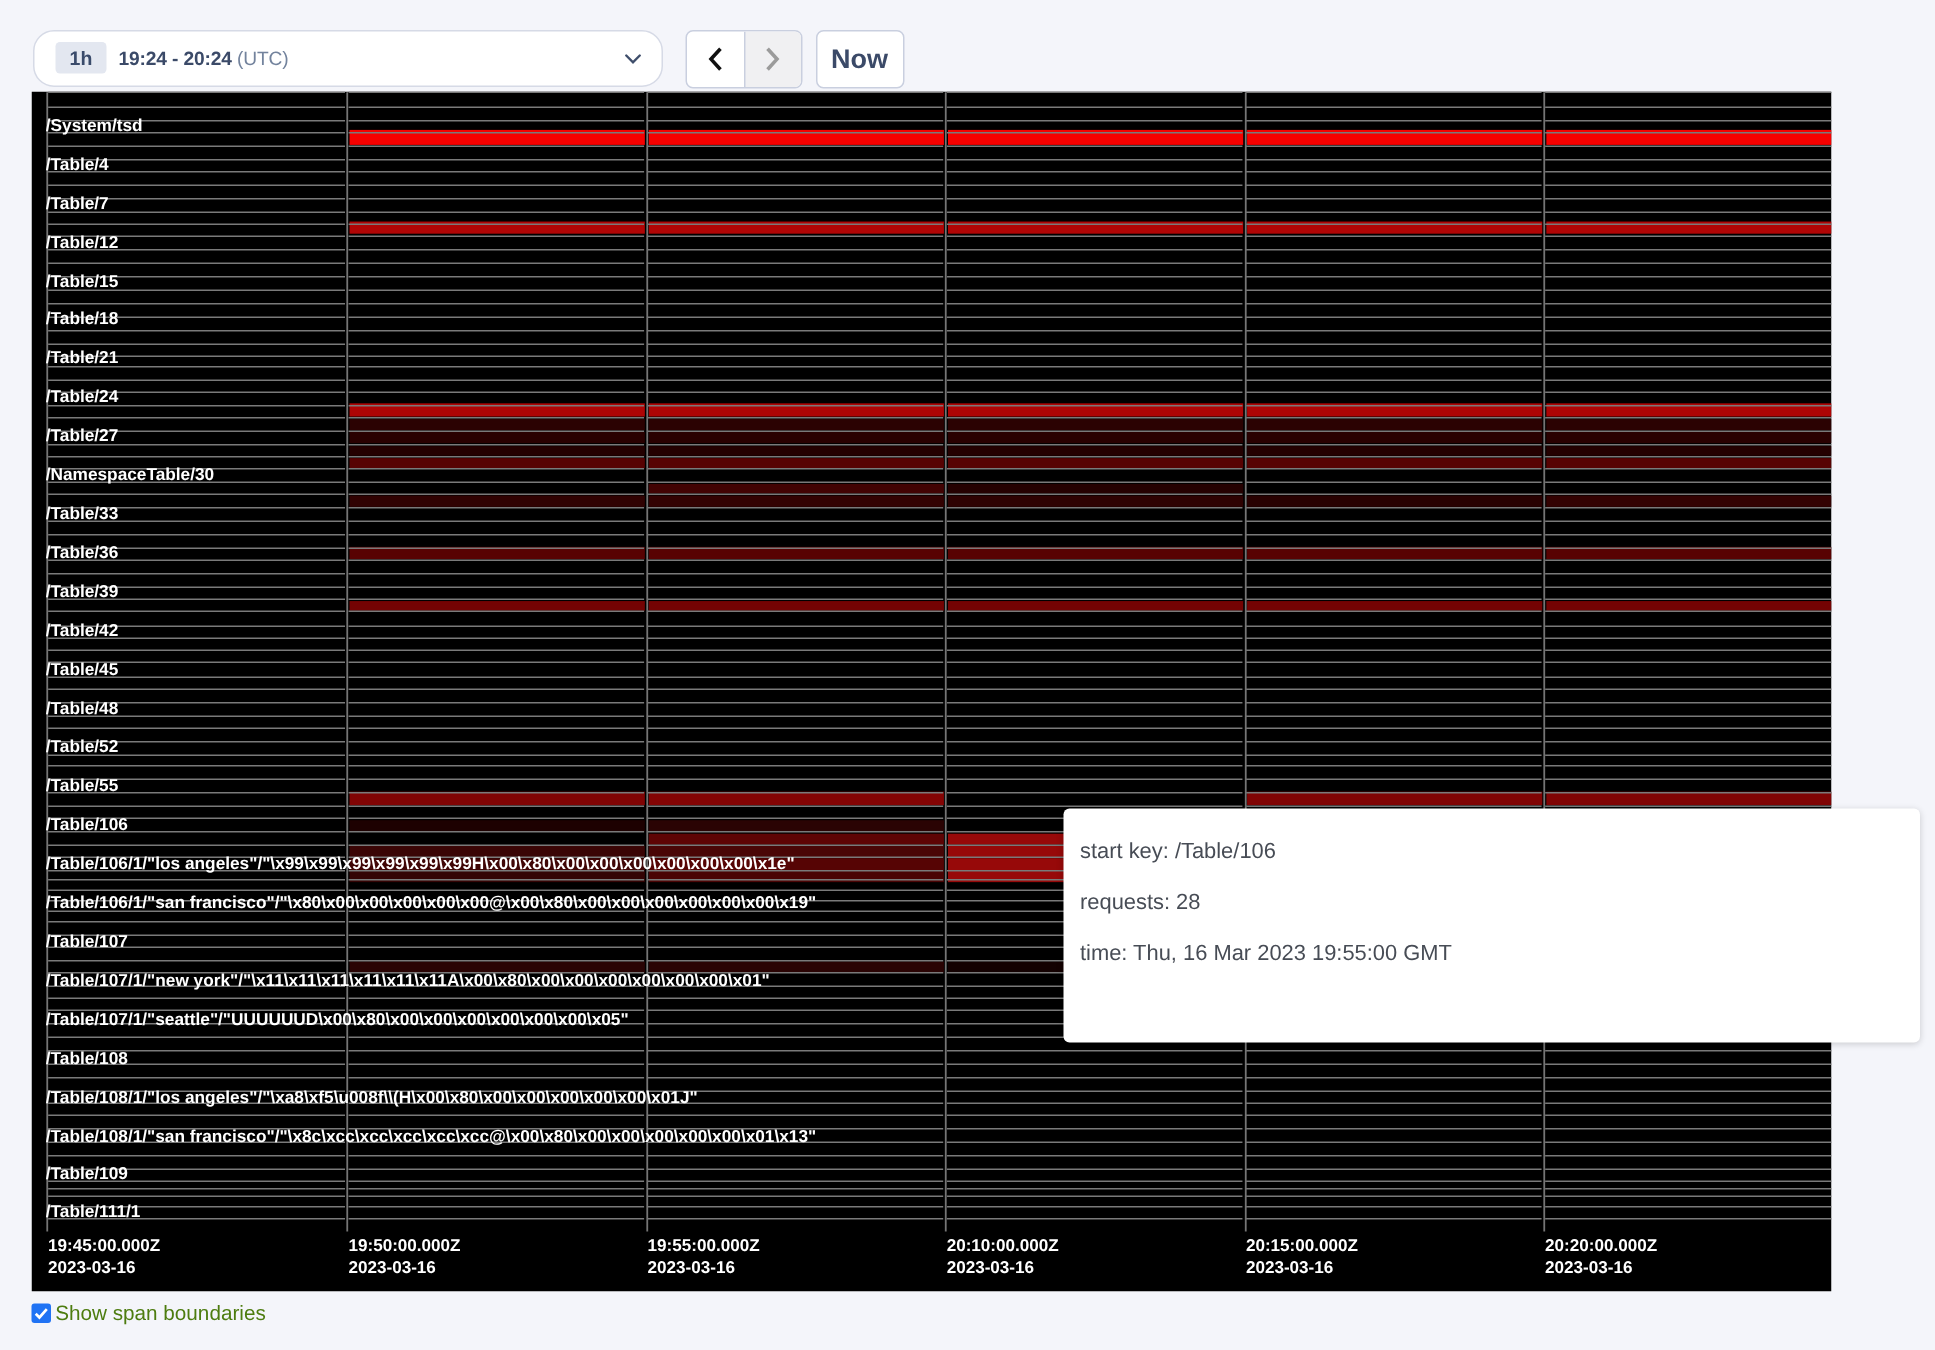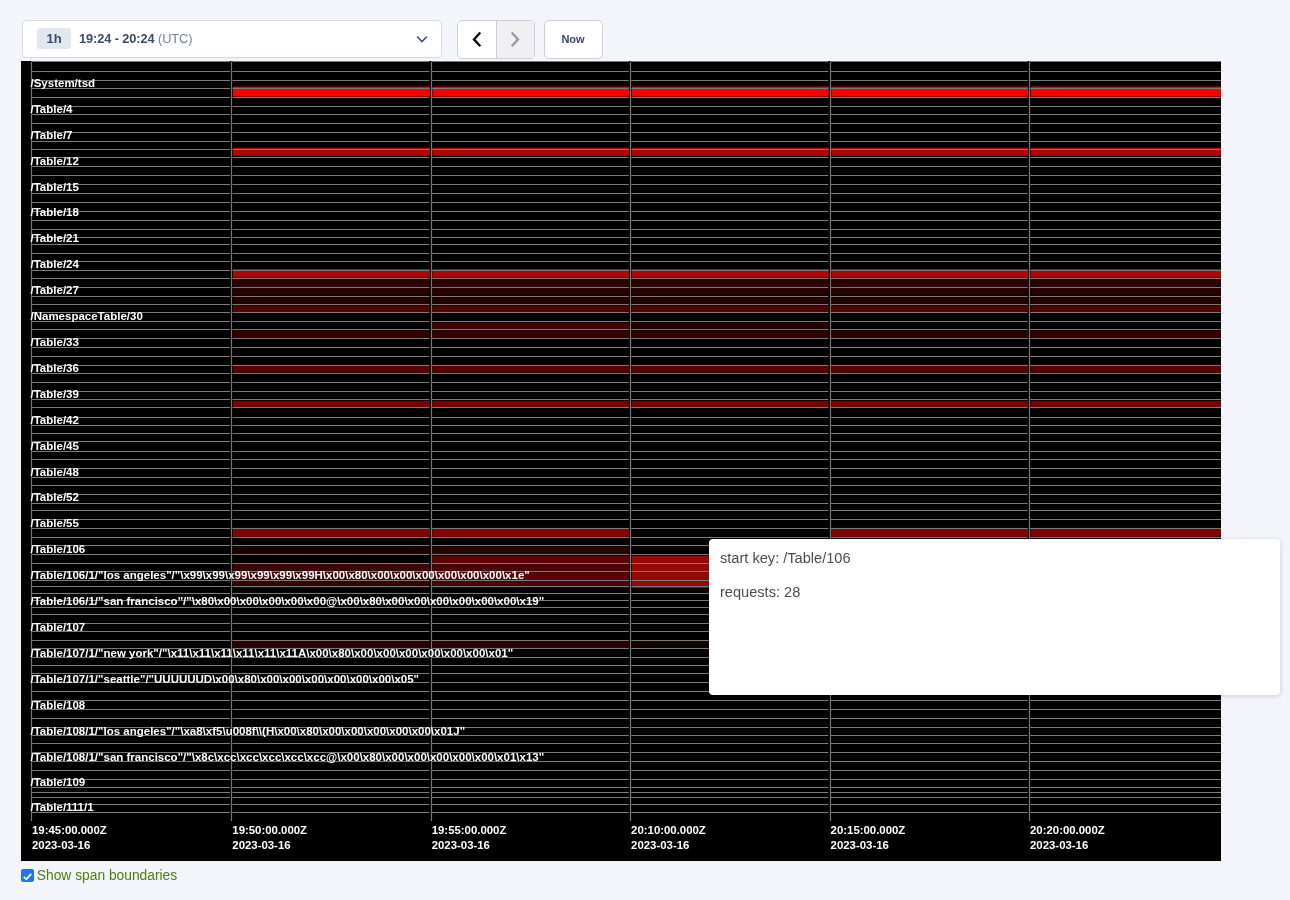--- a/index.html
+++ b/index.html
@@ -1,33 +1,33 @@
 <!DOCTYPE html>
 <html><head>
 <meta charset="utf-8">
 <style>
   * { margin:0; padding:0; box-sizing:border-box; }
   html,body { width:1290px; height:900px; background:#f4f5fa; font-family:"Liberation Sans", sans-serif; position:relative; overflow:hidden; }
   .selector { position:absolute; left:22px; top:19.5px; width:420px; height:38px; background:#fff;
-    border:1px solid #d6dae6; border-radius:4px; display:flex; align-items:center; }
+    border:1px solid #d6dae6; border-radius:14px; display:flex; align-items:center; }
   .badge { margin-left:14px; width:34px; height:21px; background:#e3e7f0; border-radius:3px;
     display:flex; align-items:center; justify-content:center; font-size:13px; font-weight:700; color:#3a4b6b; }
   .trange { margin-left:8px; font-size:12.8px; letter-spacing:-0.1px; font-weight:700; color:#3b4a68; }
   .trange .utc { font-weight:400; color:#73839d; }
   .sel-chev { position:absolute; right:13px; top:14.5px; }
   .btngroup { position:absolute; left:457px; top:20px; width:77.5px; height:38.5px;
     border:1px solid #c9cfdf; border-radius:5px; background:#fff; display:flex; overflow:hidden; }
   .btngroup .half { width:50%; height:100%; display:flex; align-items:center; justify-content:center; }
   .btngroup .half.right { background:#f0f0f2; border-left:1px solid #c9cfdf; }
   .nowbtn { position:absolute; left:543.5px; top:20px; width:59px; height:38.5px; background:#fff;
     border:1px solid #c9cfdf; border-radius:5px; display:flex; align-items:center; justify-content:center;
-    font-size:11px; font-weight:700; color:#3b4a68; }
+    font-size:18px; font-weight:700; color:#3b4a68; }
   #canvas { position:absolute; left:21px; top:61px; filter:brightness(1); }
   .tooltip { position:absolute; left:709px; top:539px; width:571px; height:156px; background:#fff;
-    border-radius:4px; box-shadow:0 1px 5px rgba(0,0,0,0.18); padding:2px 11px; }
+    border-radius:4px; box-shadow:0 1px 5px rgba(0,0,0,0.18); padding:12px 11px; }
   .tooltip p { font-size:14.6px; color:#474c55; line-height:34px; white-space:nowrap; }
   .cbrow { position:absolute; left:21px; top:867.5px; display:flex; align-items:center; }
   .cbox { width:13px; height:13px; background:#2073f4; border-radius:2px; position:relative; }
   .cbtext { margin-left:2.8px; font-size:13.8px; color:#4d7c0f; }
 </style>
 </head>
 <body>
   <div class="selector">
     <div class="badge">1h</div>
     <div class="trange">19:24 - 20:24 <span class="utc">(UTC)</span></div>
@@ -174,19 +174,20 @@
       <text x="610.1" y="787.8">2023-03-16</text>
       <text x="809.6" y="772.8">20:15:00.000Z</text>
       <text x="809.6" y="787.8">2023-03-16</text>
       <text x="1009.0" y="772.8">20:20:00.000Z</text>
       <text x="1009.0" y="787.8">2023-03-16</text>
     </g>
   </svg>
   <div class="tooltip">
     <p>start key: /Table/106</p>
     <p>requests: 28</p>
+    <p>time: Thu, 16 Mar 2023 19:55:00 GMT</p>
   </div>
   <div class="cbrow">
     <div class="cbox"><svg width="13" height="13" viewBox="0 0 13 13">
         <path d="M2.8 6.8 L5.3 9.3 L10.2 3.8" stroke="#fff" stroke-width="1.8" fill="none"></path>
       </svg></div>
     <div class="cbtext">Show span boundaries</div>
   </div>
 
 </body></html>

